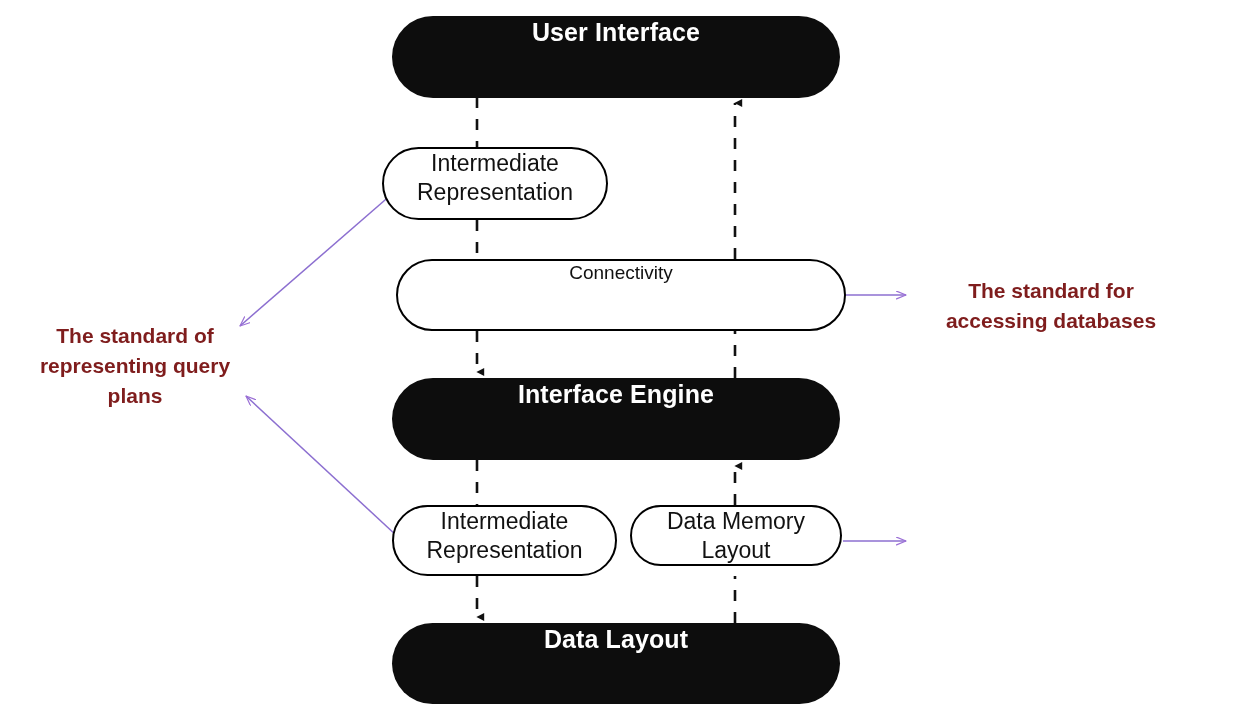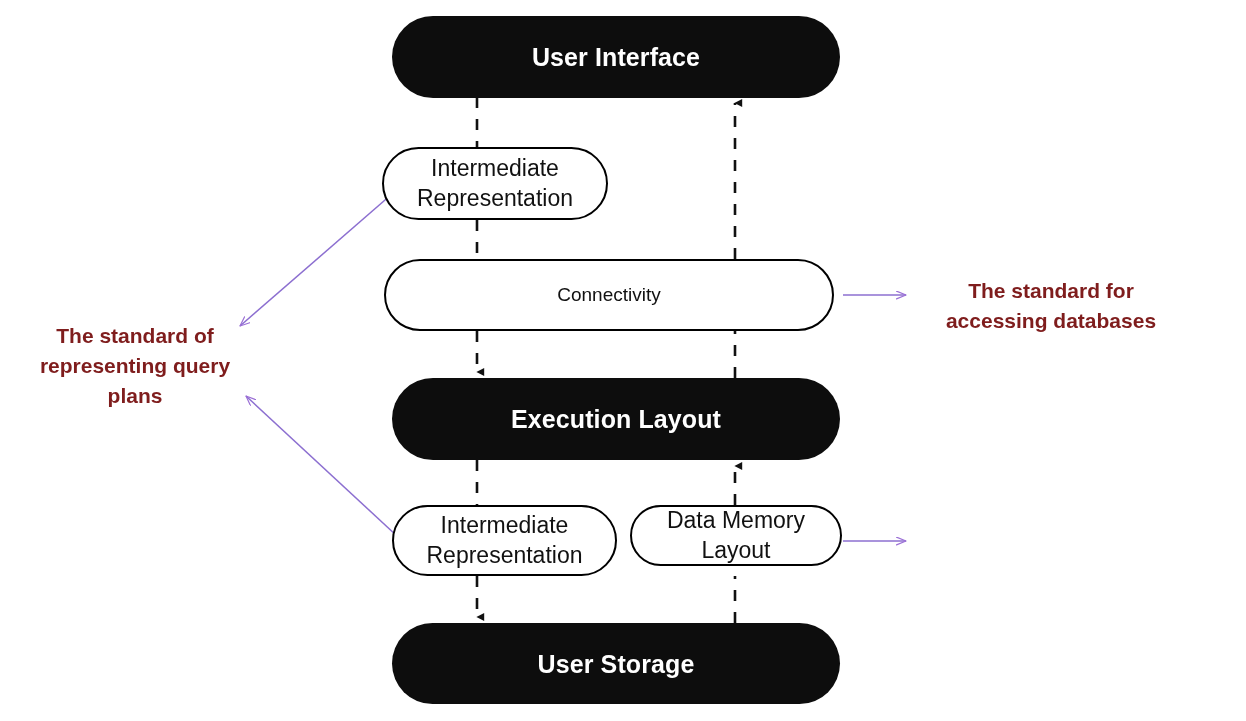--- a/index.html
+++ b/index.html
@@ -23,21 +23,21 @@
     left: 0;
     top: 0;
     width: 1246px;
     height: 721px;
     pointer-events: none;
   }
   .node {
     position: absolute;
     box-sizing: border-box;
     display: flex;
-    align-items: center;
+    align-items: flex-start;
     justify-content: center;
     text-align: center;
     line-height: 1.28;
     z-index: 3;
   }
   .node-dark {
     background: #0d0d0d;
     color: #ffffff;
     border-radius: 999px;
     font-size: 25px;
@@ -112,40 +112,40 @@
 
   <div class="node node-dark" style="left:392px; top:16px; width:448px; height:82px;">
     <span class="node-label">User Interface</span>
   </div>
 
   <div class="node node-light" style="left:382px; top:147px; width:226px; height:73px;">
     <span class="node-label">Intermediate
 Representation</span>
   </div>
 
-  <div class="node node-light wide" style="left:384px; top:259px; width:450px; height:72px;">
+  <div class="node node-light wide" style="left:396px; top:259px; width:450px; height:72px;">
     <span class="node-label">Connectivity</span>
   </div>
 
   <div class="node node-dark" style="left:392px; top:378px; width:448px; height:82px;">
-    <span class="node-label">Execution Layout</span>
+    <span class="node-label">Interface Engine</span>
   </div>
 
   <div class="node node-light" style="left:392px; top:505px; width:225px; height:71px;">
     <span class="node-label">Intermediate
 Representation</span>
   </div>
 
   <div class="node node-light" style="left:630px; top:505px; width:212px; height:61px;">
     <span class="node-label">Data Memory
 Layout</span>
   </div>
 
   <div class="node node-dark" style="left:392px; top:623px; width:448px; height:81px;">
-    <span class="node-label">User Storage</span>
+    <span class="node-label">Data Layout</span>
   </div>
 
   <div class="annot" style="left:10px; top:321px; width:250px;">The standard of representing query plans</div>
 
   <div class="annot" style="left:916px; top:276px; width:270px;">The standard for accessing databases</div>
 
 
 </div>
 
 </body></html>

